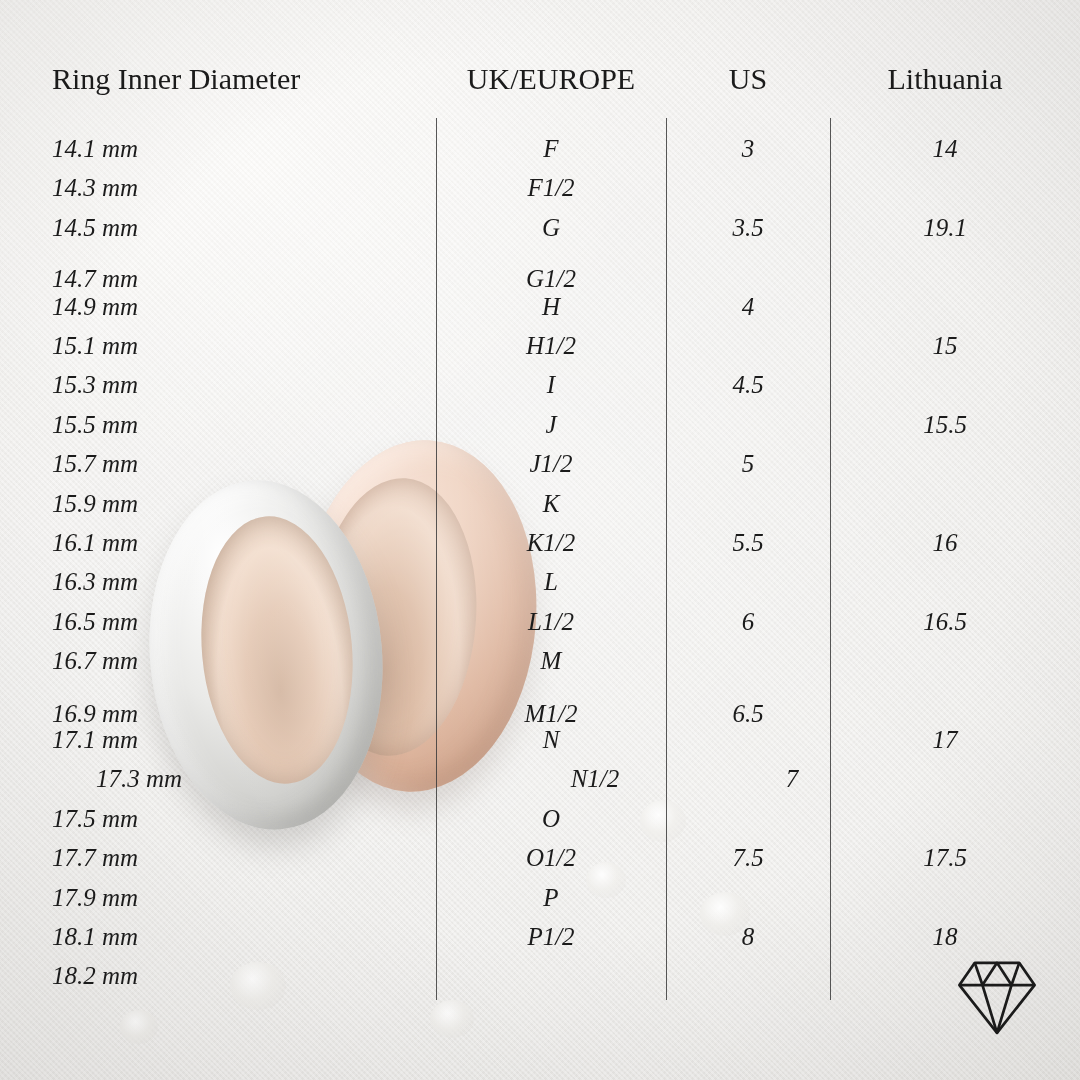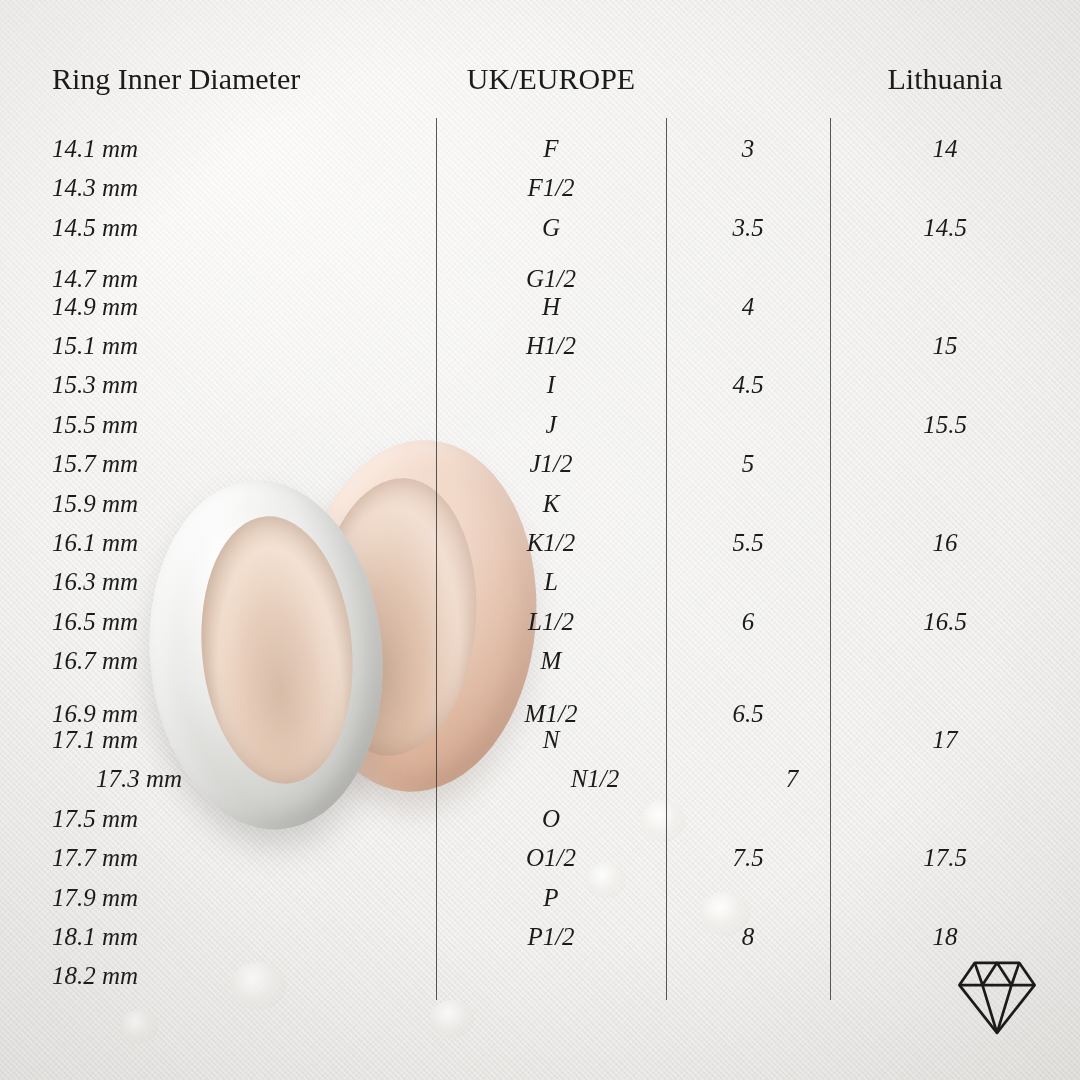--- a/index.html
+++ b/index.html
@@ -195,40 +195,41 @@
 
   <div id="vignette"></div>
 
   <div id="table">
     <div class="vline" id="vline-1"></div>
     <div class="vline" id="vline-2"></div>
     <div class="vline" id="vline-3"></div>
 
     <div class="head" id="head-diameter">Ring Inner Diameter</div>
     <div class="head" id="head-uk">UK/EUROPE</div>
+    <div class="head" id="head-us">US</div>
     <div class="head" id="head-lt">Lithuania</div>
 
     <div id="rows">
         <div class="row" style="top: 135px;">
           <div class="cell c-dia">14.1 mm</div>
           <div class="cell c-uk">F</div>
           <div class="cell c-us">3</div>
           <div class="cell c-lt">14</div>
         </div>
         <div class="row" style="top: 174.4px;">
           <div class="cell c-dia">14.3 mm</div>
           <div class="cell c-uk">F1/2</div>
           <div class="cell c-us"></div>
           <div class="cell c-lt"></div>
         </div>
         <div class="row" style="top: 213.8px;">
           <div class="cell c-dia">14.5 mm</div>
           <div class="cell c-uk">G</div>
           <div class="cell c-us">3.5</div>
-          <div class="cell c-lt">14.5</div>
+          <div class="cell c-lt">19.1</div>
         </div>
         <div class="row" style="top: 265px;">
           <div class="cell c-dia">14.7 mm</div>
           <div class="cell c-uk">G1/2</div>
           <div class="cell c-us"></div>
           <div class="cell c-lt"></div>
         </div>
         <div class="row" style="top: 292.6px;">
           <div class="cell c-dia">14.9 mm</div>
           <div class="cell c-uk">H</div>

